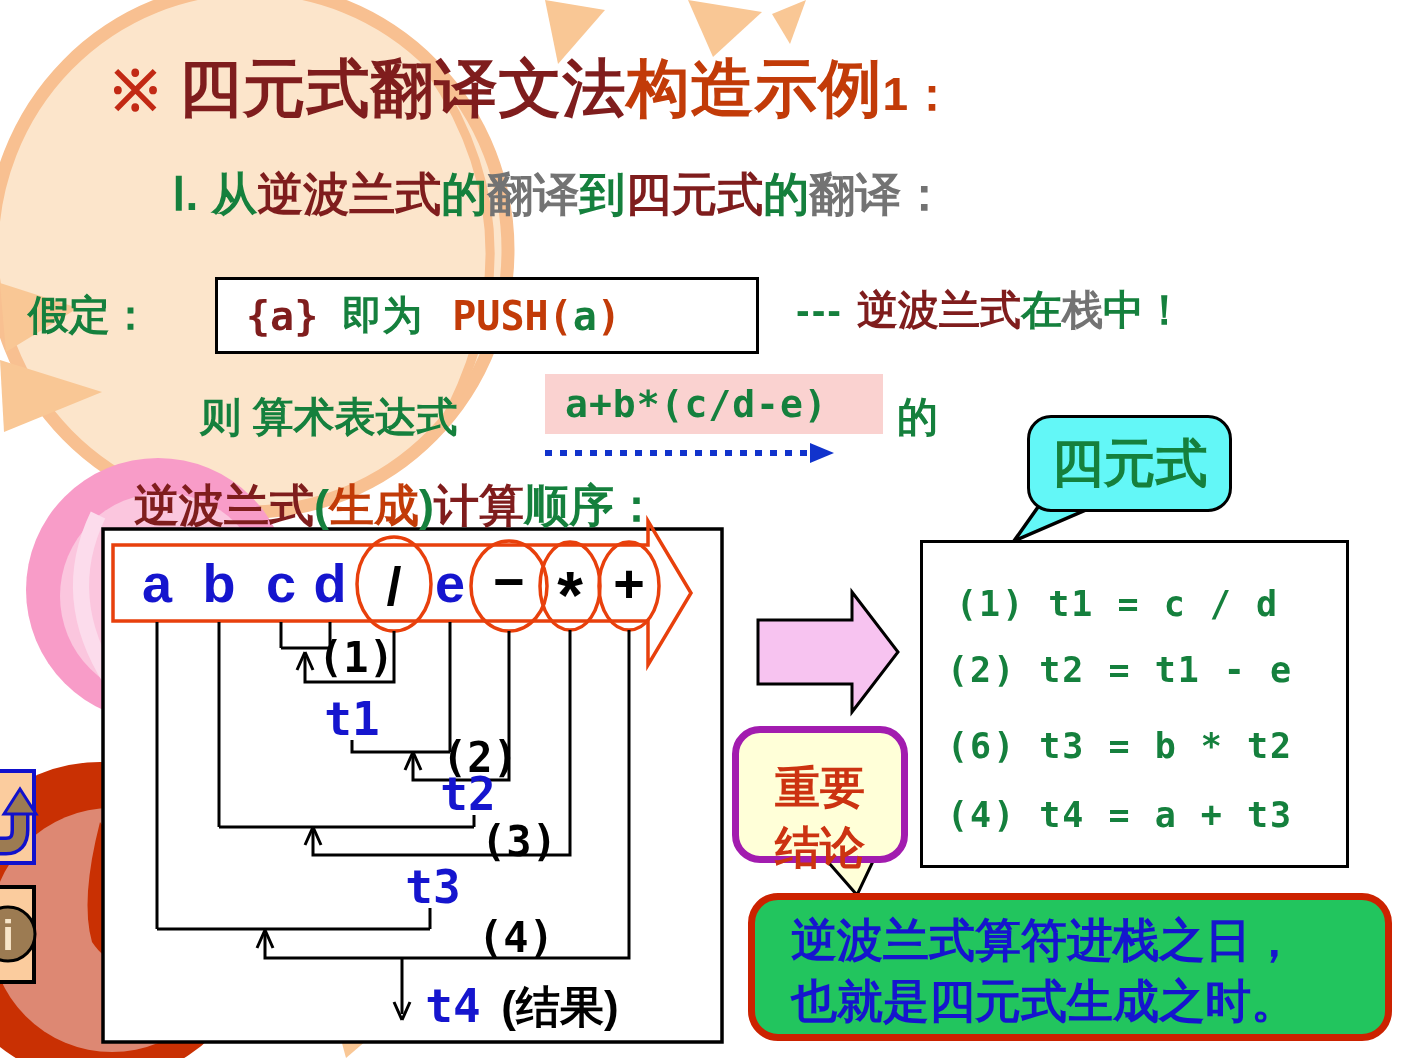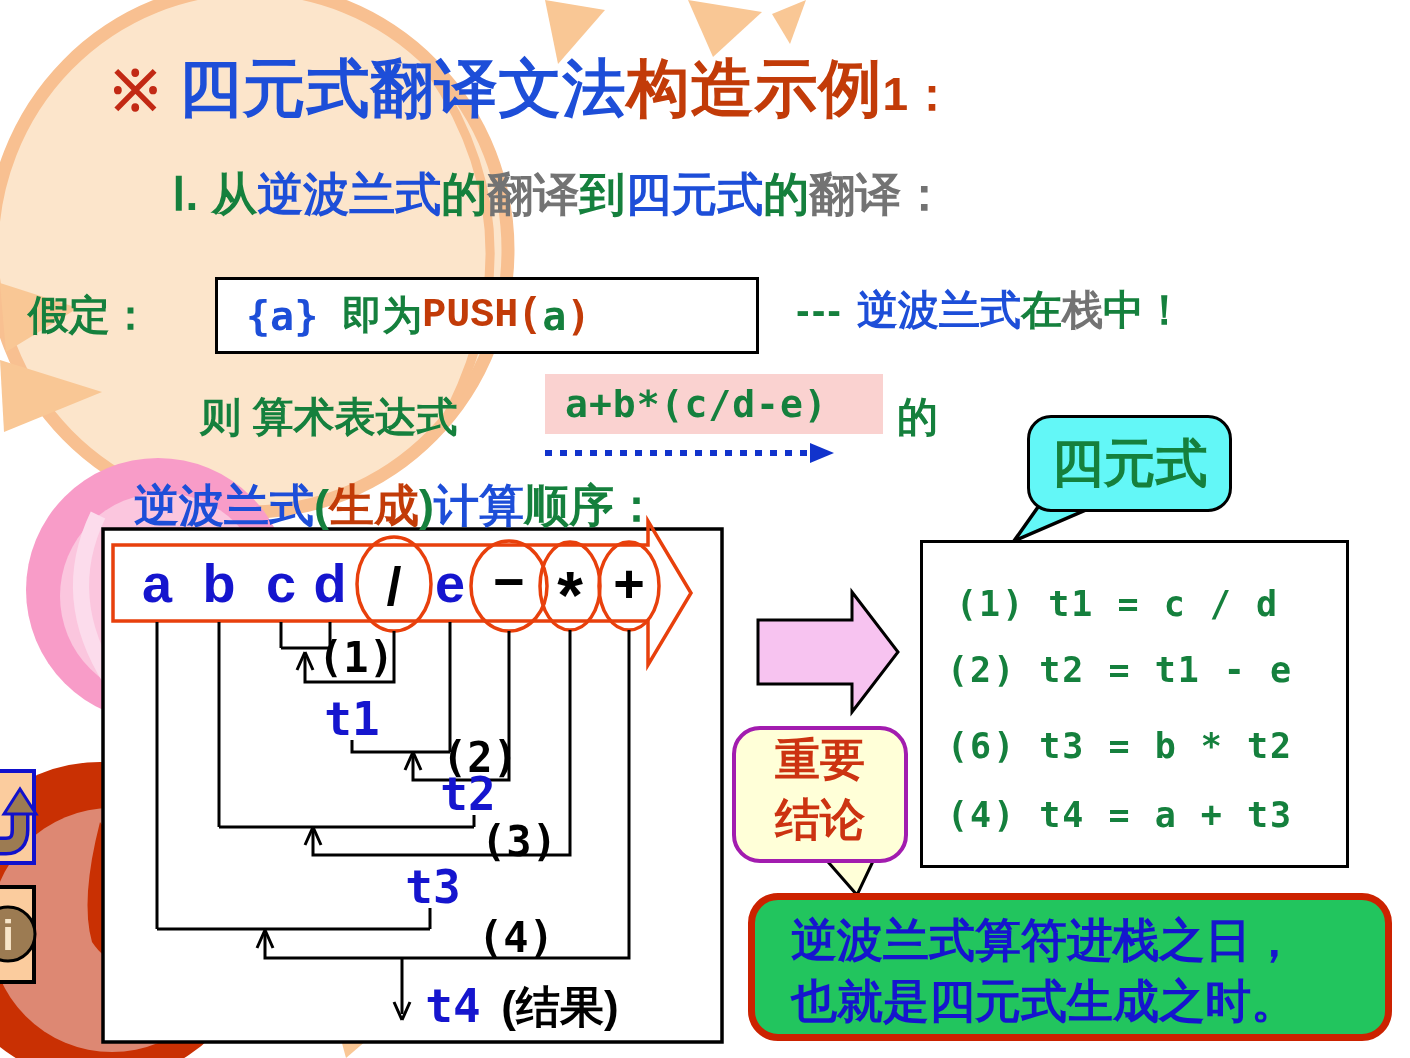--- a/index.html
+++ b/index.html
@@ -1,52 +1,52 @@
 <!DOCTYPE html>
 <html><head>
 <meta charset="utf-8">
 <style>
   html,body{margin:0;padding:0;background:#fff;}
   .stage{position:relative;width:1410px;height:1058px;overflow:hidden;background:#fff;
          font-family:"Liberation Sans",sans-serif;}
   .abs{position:absolute;}
-  .c-blue{color:#1d4ed8;}
+  .c-blue{color:#7f1d1d;}
   .c-red{color:#737373;}
   .c-orange{color:#C23B08;}
   .c-black{color:#15803d;}
   .c-marker{color:#C22914;}
   .mono{font-family:"DejaVu Sans Mono",monospace;}
   .title{left:112px;top:46px;font-size:63px;font-weight:bold;white-space:nowrap;letter-spacing:1px;}
   .title .marker{font-size:56px;vertical-align:baseline;}
   .title .num{font-size:46px;}
   .subtitle{left:172px;top:164px;font-size:46px;font-weight:bold;white-space:nowrap;}
   .assume-label{left:28px;top:288px;font-size:41px;font-weight:bold;}
   .assume-box{left:215px;top:277px;width:538px;height:71px;border:3.5px solid #000;background:#fff;
               display:flex;align-items:center;font-size:40px;font-weight:bold;white-space:pre;}
   .assume-box .brace{margin-left:28px;}
   .assume-box .mid{margin-left:24px;}
-  .assume-box .push{font-family:Liberation Mono, monospace;}
+  .assume-box .push{margin-left:30px;}
   .note-line{left:796px;top:283px;font-size:41px;font-weight:bold;white-space:nowrap;}
   .note-line .dashes{letter-spacing:2px;margin-right:14px;}
   .expr-lead{left:200px;top:390px;font-size:41px;font-weight:bold;white-space:nowrap;}
   .expr-hl{left:545px;top:374px;width:338px;height:60px;background:#FAD2D0;
            display:flex;align-items:center;}
   .expr-hl span{font-size:38px;font-weight:bold;padding-left:20px;letter-spacing:1px;}
   .expr-tail{left:897px;top:390px;font-size:41px;font-weight:bold;}
   .order-line{left:134px;top:476px;font-size:45px;font-weight:bold;white-space:nowrap;}
   .cyan-callout{left:1027px;top:415px;width:199px;height:91px;background:#63F7F7;
                 border:3.5px solid #000;border-radius:24px;display:flex;align-items:center;
                 justify-content:center;font-size:52px;font-weight:bold;}
   .quad-box{left:920px;top:540px;width:423px;height:322px;border:3.5px solid #000;background:#fff;}
   .quad-row{position:absolute;left:24px;font-size:35px;font-weight:bold;letter-spacing:2px;
             white-space:pre;font-family:"DejaVu Sans Mono",monospace;}
   .quad-row.r1{top:41px;margin-left:9px;} .quad-row.r2{top:107px;} .quad-row.r3{top:183px;} .quad-row.r4{top:252px;}
-  .imp-callout{left:732px;top:726px;width:176px;height:137px;background:#FFFFD8;border:4px solid #a21caf;
+  .imp-callout{left:732px;top:726px;width:176px;height:137px;background:#FFFFD8;border:7px solid #a21caf;
                border-radius:28px;text-align:center;font-size:45px;font-weight:bold;color:#CC3311;
-               line-height:60px;padding-top:0;box-sizing:border-box;}
+               line-height:60px;padding-top:25px;box-sizing:border-box;}
   .concl-box{left:748px;top:893px;width:644px;height:148px;background:#22c55e;border:7px solid #CC2200;
              border-radius:30px;box-sizing:border-box;padding:10px 0 0 36px;}
   .concl-box div{font-size:46px;font-weight:bold;color:#1515CE;line-height:61px;white-space:nowrap;}
   svg text{font-family:"Liberation Sans",sans-serif;}
   svg .tok{font-size:54px;font-weight:900;}
   svg .op{font-size:54px;font-weight:bold;}
   svg .steplbl{font-size:42px;font-weight:bold;font-family:"DejaVu Sans Mono",monospace;}
   svg .temp{font-size:46px;font-weight:bold;fill:#1515CE;font-family:"DejaVu Sans Mono",monospace;}
   svg .result{font-size:44px;font-weight:bold;fill:#000;}
 </style>

